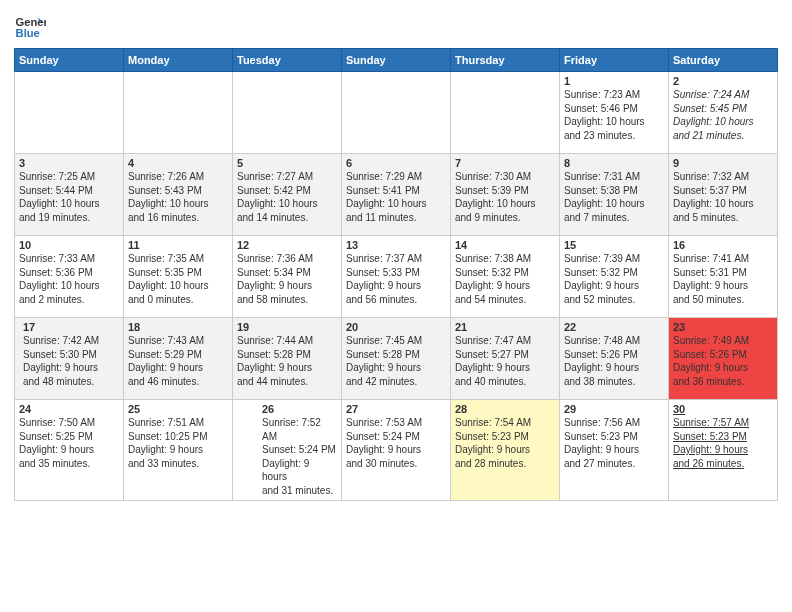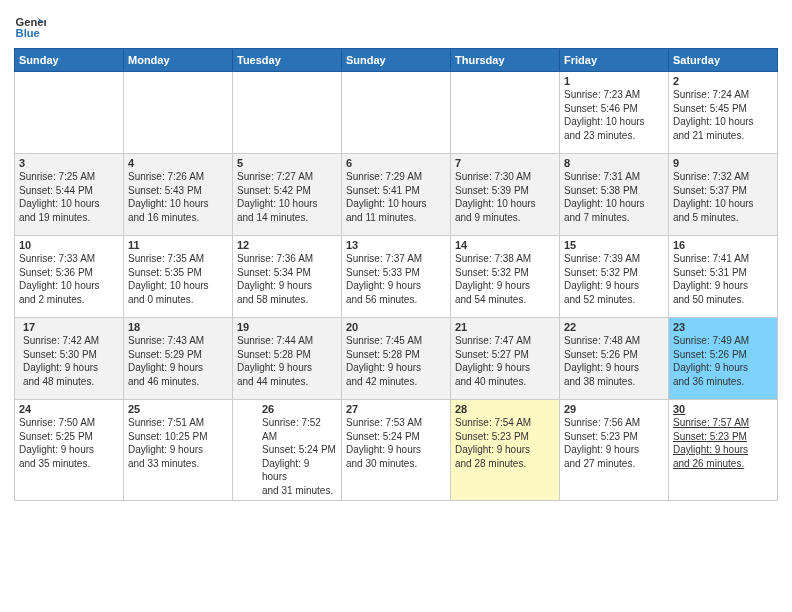--- a/index.html
+++ b/index.html
@@ -128,21 +128,21 @@
           <td class="empty-cell"></td>
           <td style="background: rgb(255, 255, 255);">
             <span class="day-num">1</span>
             <div class="day-info" style="white-space: pre-line;">Sunrise: 7:23 AM
 Sunset: 5:46 PM
 Daylight: 10 hours
 and 23 minutes.</div>
           </td>
           <td style="background: rgb(255, 255, 255);">
             <span class="day-num">2</span>
-            <div class="day-info" style="white-space: pre-line;">Sunrise: 7:24 AM
+            <div class="day-info" style="white-space: pre-line; font-style: italic;">Sunrise: 7:24 AM
 Sunset: 5:45 PM
 Daylight: 10 hours
 and 21 minutes.</div>
           </td>
         </tr>
         <tr>
           <td style="background: rgb(242, 242, 242);">
             <span class="day-num">3</span>
             <div class="day-info" style="white-space: pre-line;">Sunrise: 7:25 AM
 Sunset: 5:44 PM
@@ -279,21 +279,21 @@
 Daylight: 9 hours
 and 40 minutes.</div>
           </td>
           <td style="background: rgb(242, 242, 242);">
             <span class="day-num">22</span>
             <div class="day-info" style="white-space: pre-line;">Sunrise: 7:48 AM
 Sunset: 5:26 PM
 Daylight: 9 hours
 and 38 minutes.</div>
           </td>
-          <td style="background: #7dd3fc;">
+          <td style="background: #ef4444;">
             <span class="day-num">23</span>
             <div class="day-info" style="white-space: pre-line;">Sunrise: 7:49 AM
 Sunset: 5:26 PM
 Daylight: 9 hours
 and 36 minutes.</div>
           </td>
         </tr>
         <tr>
           <td style="background: rgb(255, 255, 255);">
             <span class="day-num">24</span>

